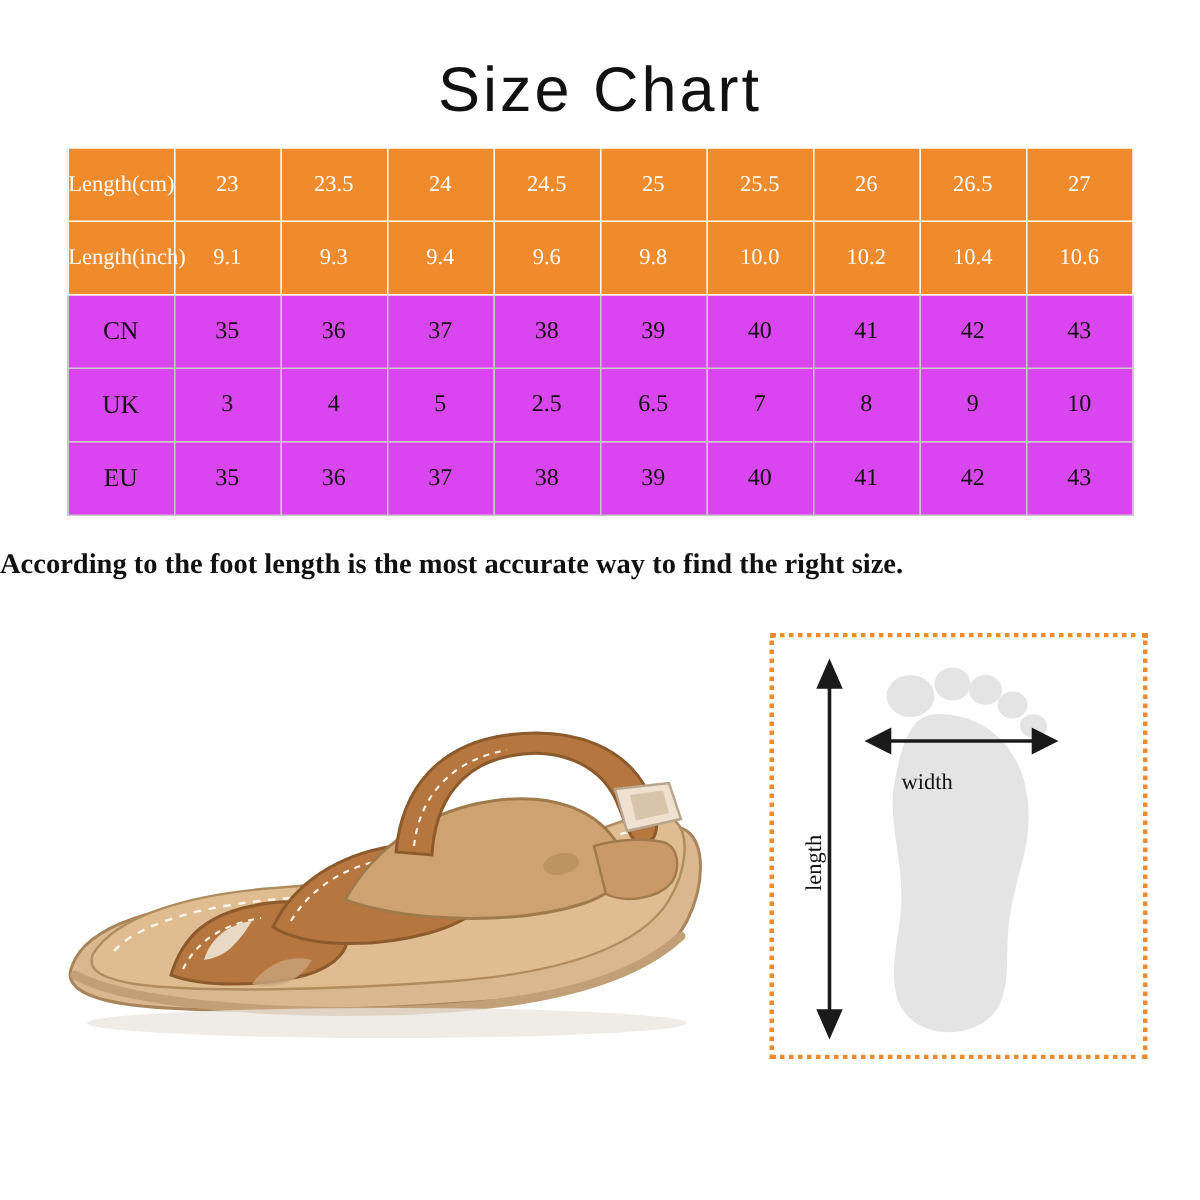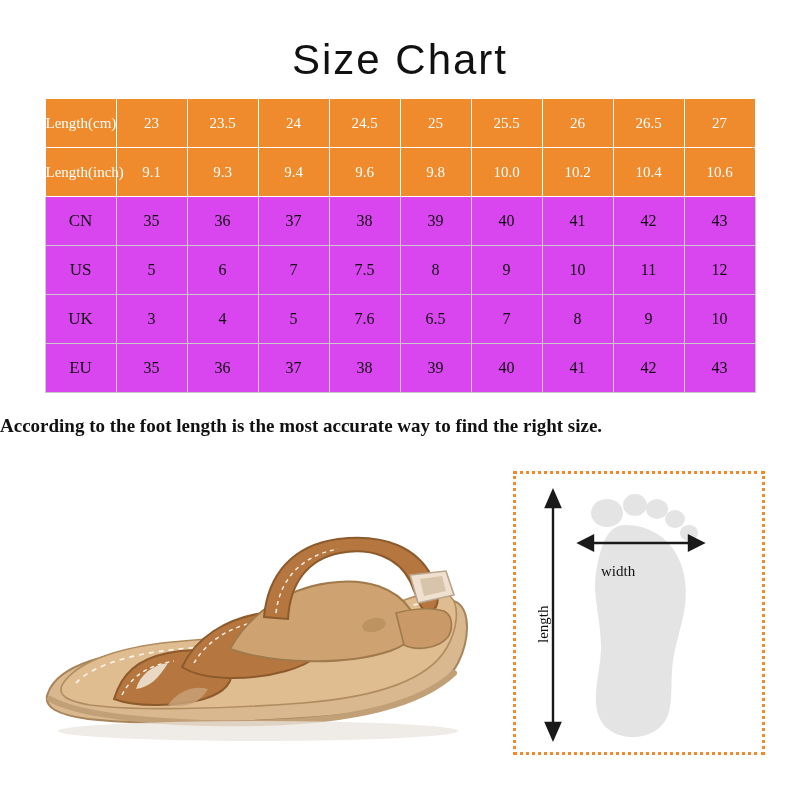--- a/index.html
+++ b/index.html
@@ -172,37 +172,25 @@
         <td>36</td>
         <td>37</td>
         <td>38</td>
         <td>39</td>
         <td>40</td>
         <td>41</td>
         <td>42</td>
         <td>43</td>
       </tr>
       <tr class="body-row">
-        <td class="rowlabel">US</td>
-        <td>5</td>
-        <td>6</td>
-        <td>7</td>
-        <td>7.5</td>
-        <td>8</td>
-        <td>9</td>
-        <td>10</td>
-        <td>11</td>
-        <td>12</td>
-      </tr>
-      <tr class="body-row">
         <td class="rowlabel">UK</td>
         <td>3</td>
         <td>4</td>
         <td>5</td>
-        <td>7.6</td>
+        <td>2.5</td>
         <td>6.5</td>
         <td>7</td>
         <td>8</td>
         <td>9</td>
         <td>10</td>
       </tr>
       <tr class="body-row">
         <td class="rowlabel">EU</td>
         <td>35</td>
         <td>36</td>

